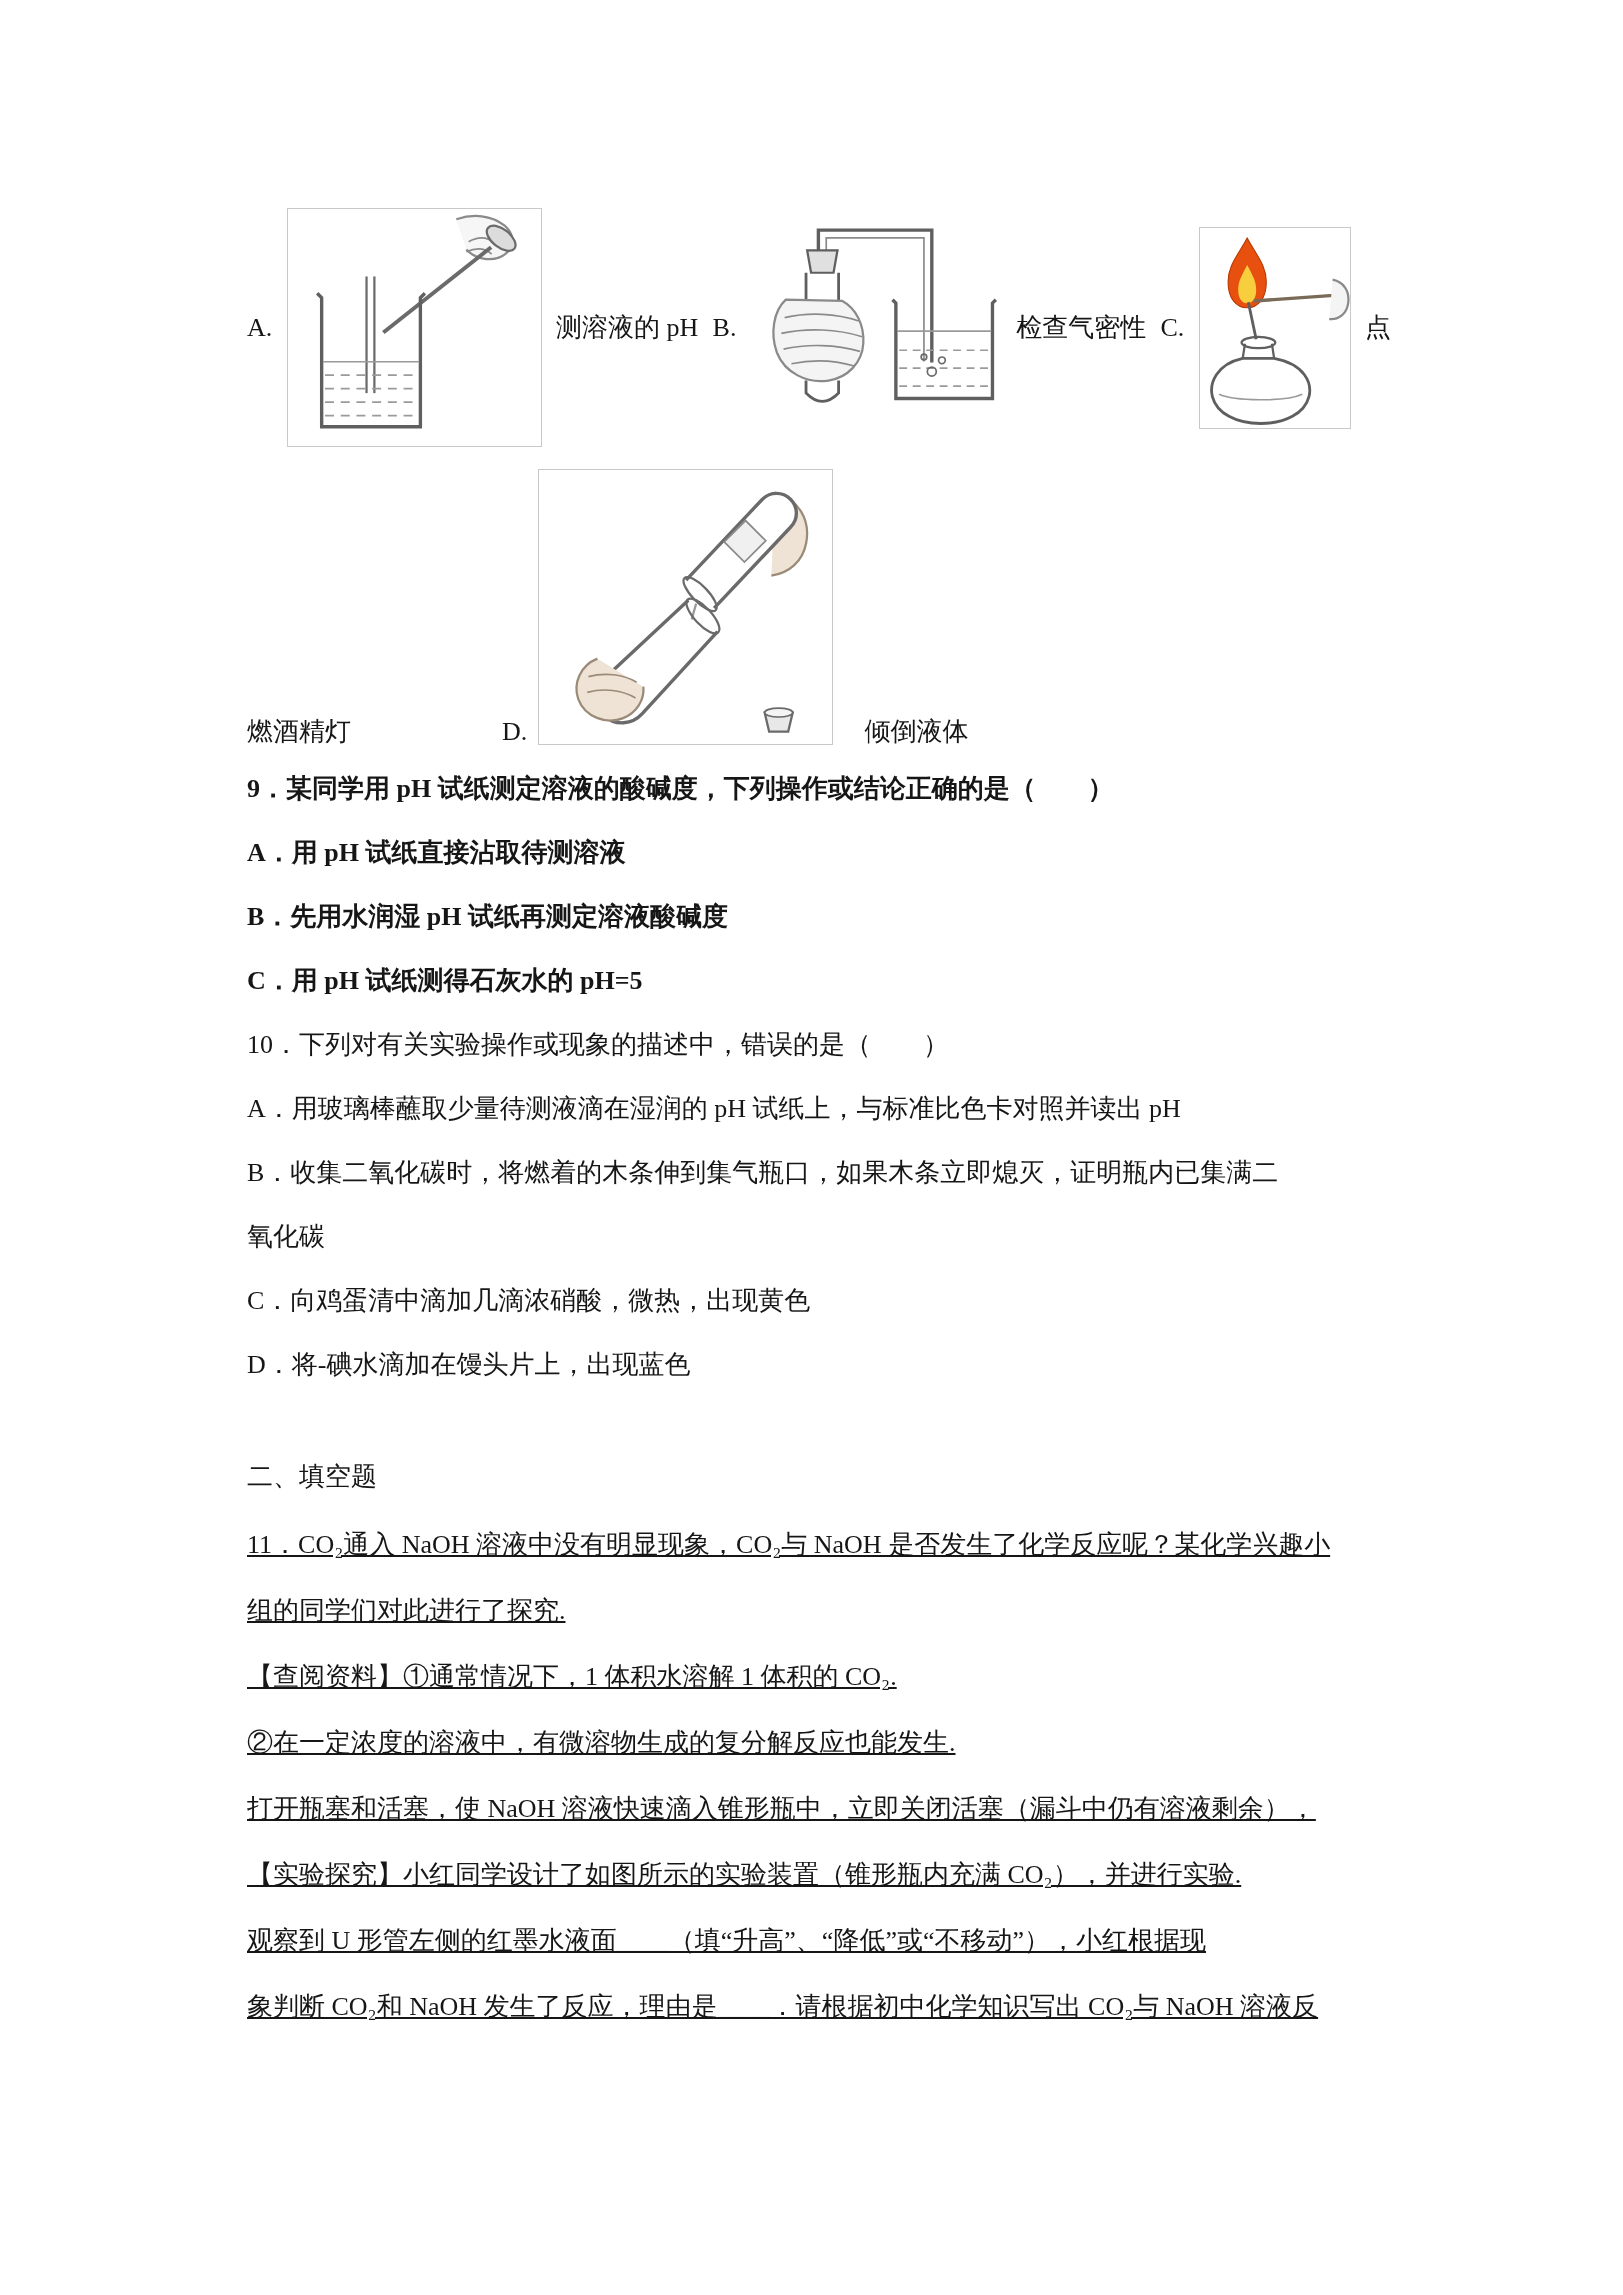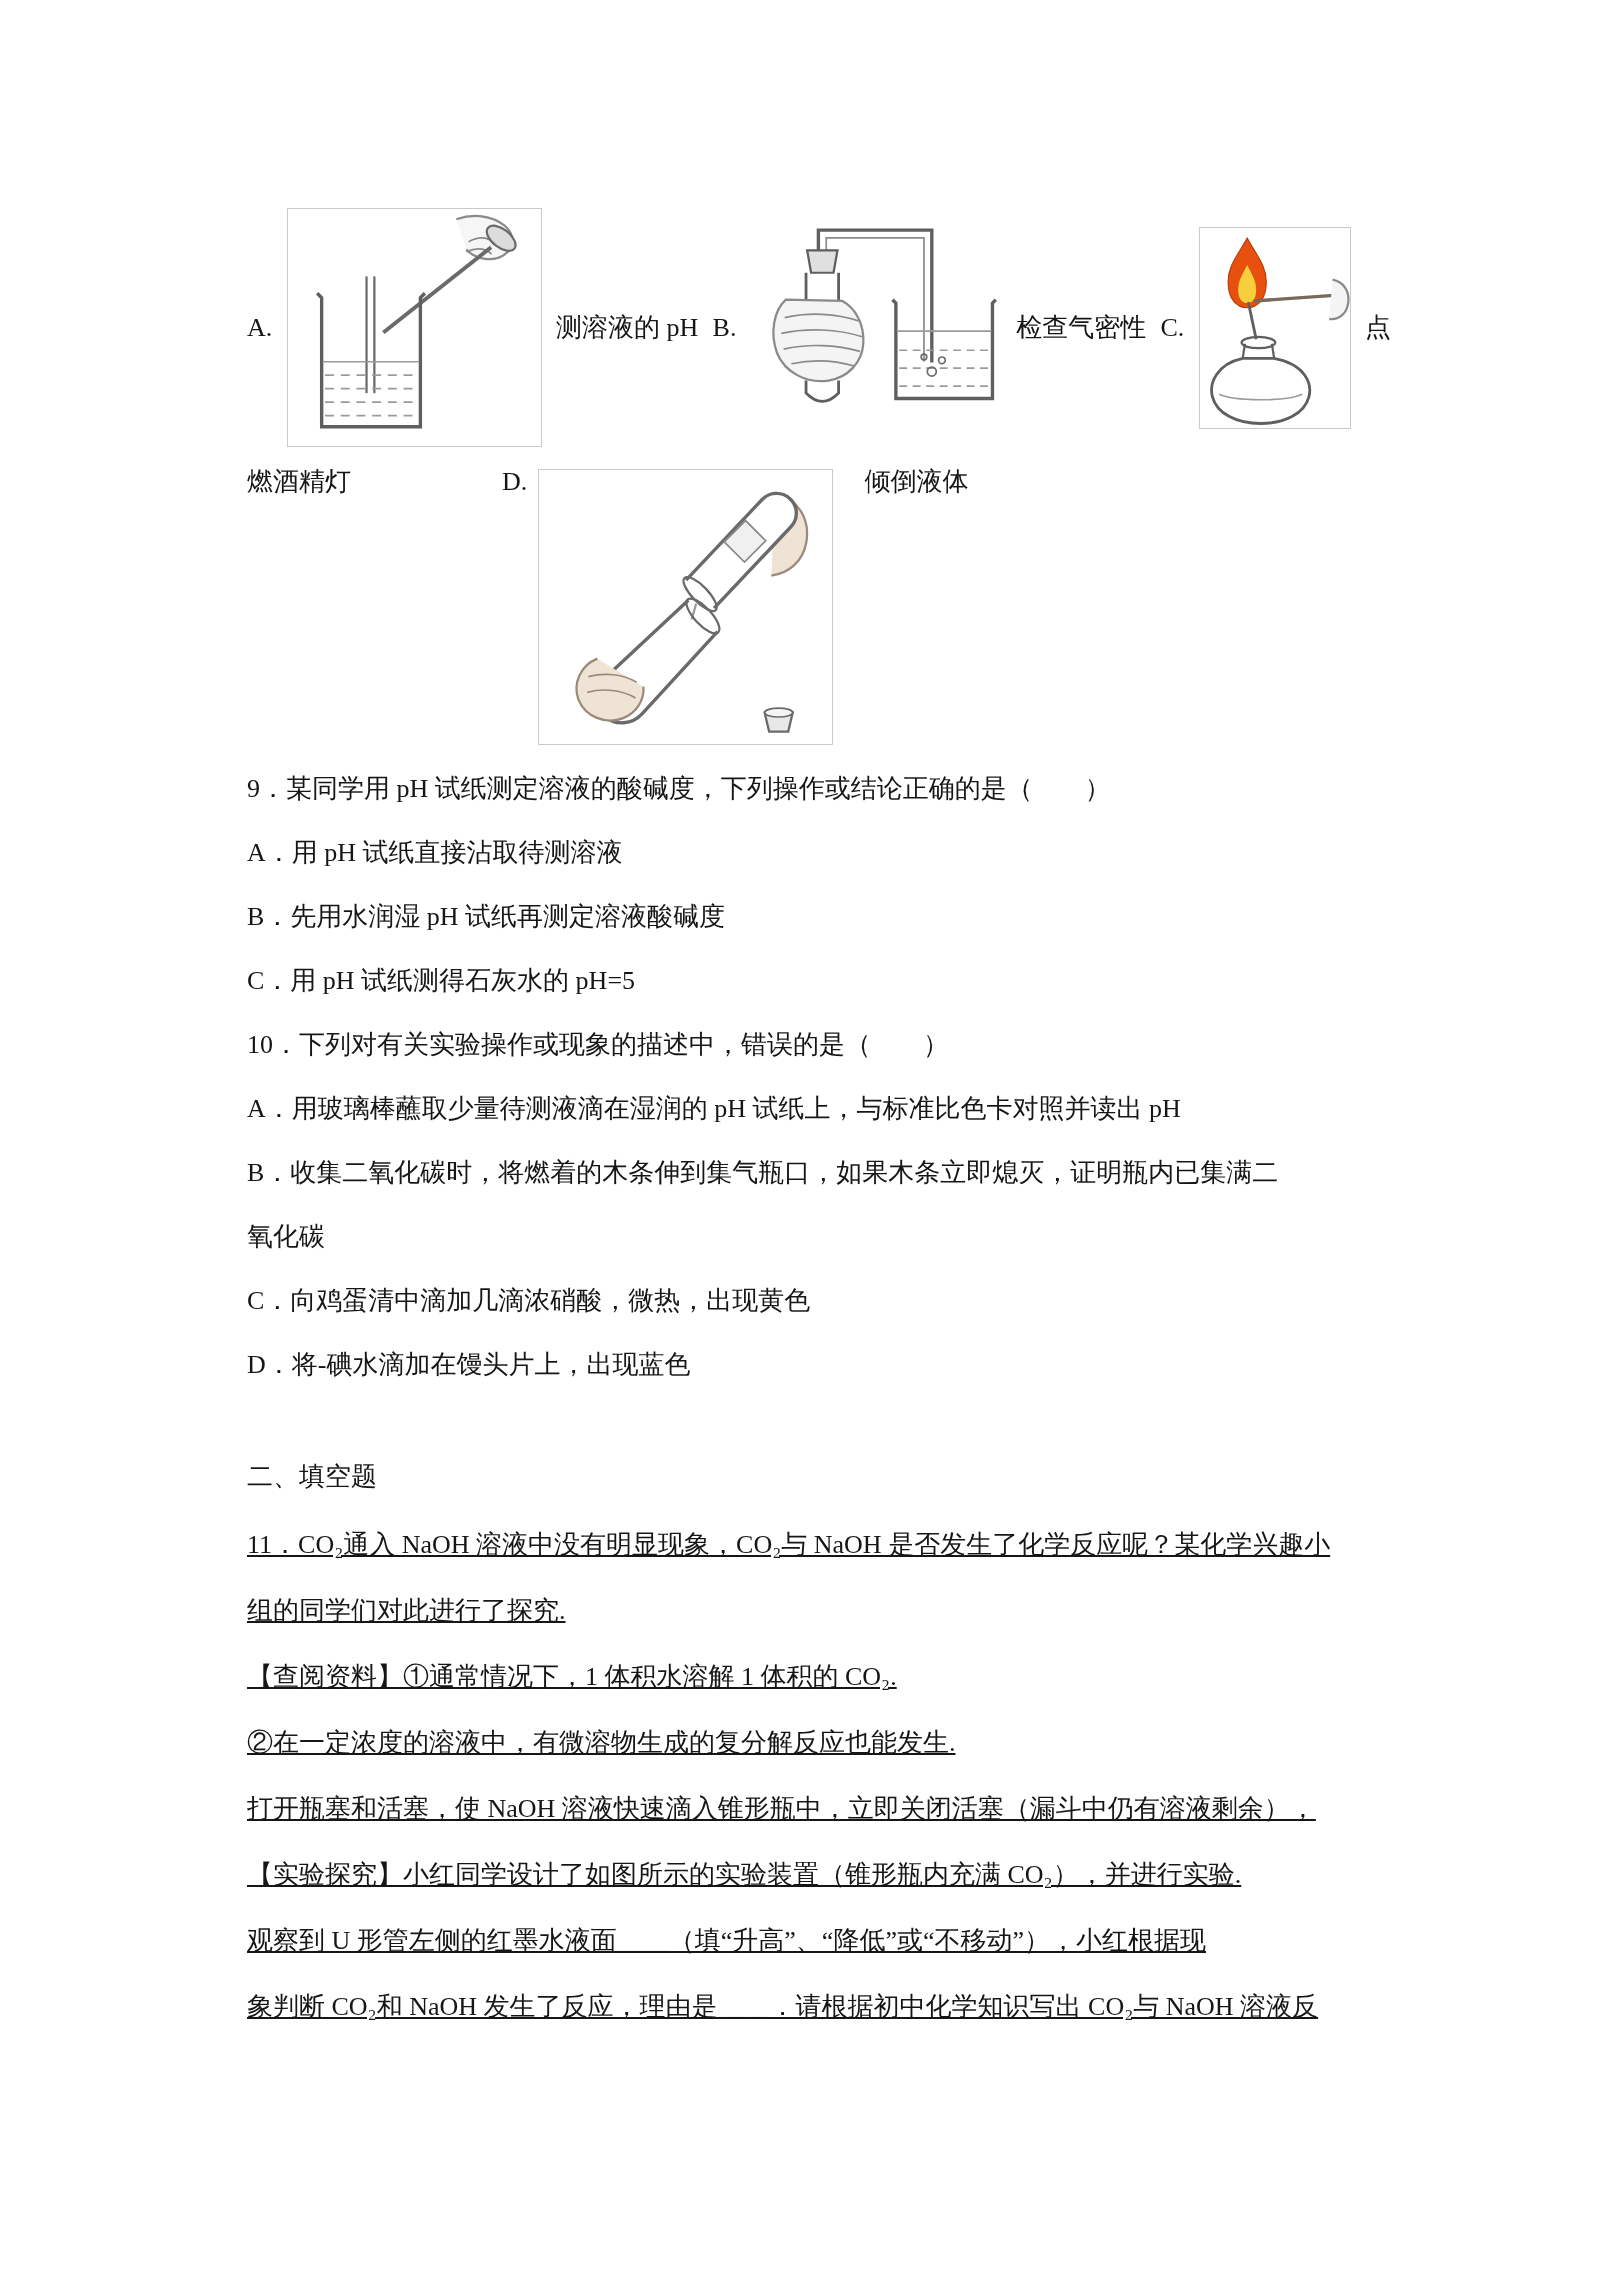--- a/index.html
+++ b/index.html
@@ -6,31 +6,31 @@
   html, body { background:#ffffff; }
   body {
     width:1623px; height:2295px;
     font-family:"Liberation Serif","DejaVu Serif",serif;
     font-size:26px; color:#161616;
     position:relative; overflow:hidden;
   }
   .content { padding:208px 232px 0 247px; }
 
   .fig-row1 { display:flex; align-items:center; justify-content:space-between; }
-  .fig-row2 { display:flex; align-items:flex-start; margin-top:22px; }
+  .fig-row2 { display:flex; align-items:flex-end; margin-top:22px; }
 
   .fig { background:#fff; flex:0 0 auto; }
   .fig.bordered { border:1.1px solid #c9c9c9; }
   .fig svg { display:block; }
 
   .cap { white-space:nowrap; line-height:1; }
 
   .line { line-height:64px; white-space:nowrap; }
 
-  .q9-block { margin-top:12.3px; }
+  .q9-block { margin-top:12.3px;font-weight:bold; }
 
   .section-title {
     font-family:"Liberation Sans","DejaVu Sans",sans-serif;
     font-weight:400; line-height:64px; margin-top:47px; margin-bottom:3.4px;
   }
   .fill-block .line { line-height:66px;text-decoration:underline; }
 
   .d-label { margin-left:151px; }
   .fig-d { margin-left:11.2px; }
   .cap-d { margin-left:31px; }

